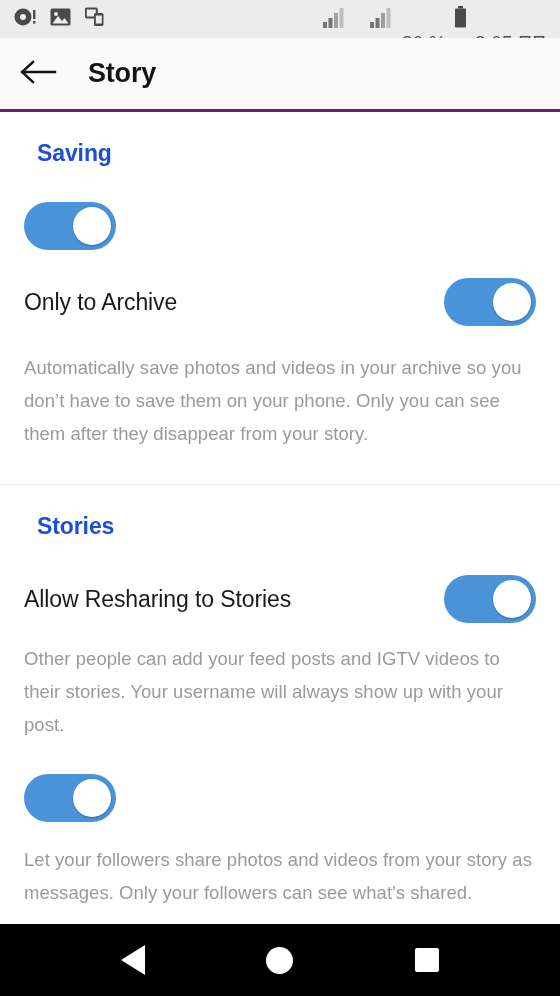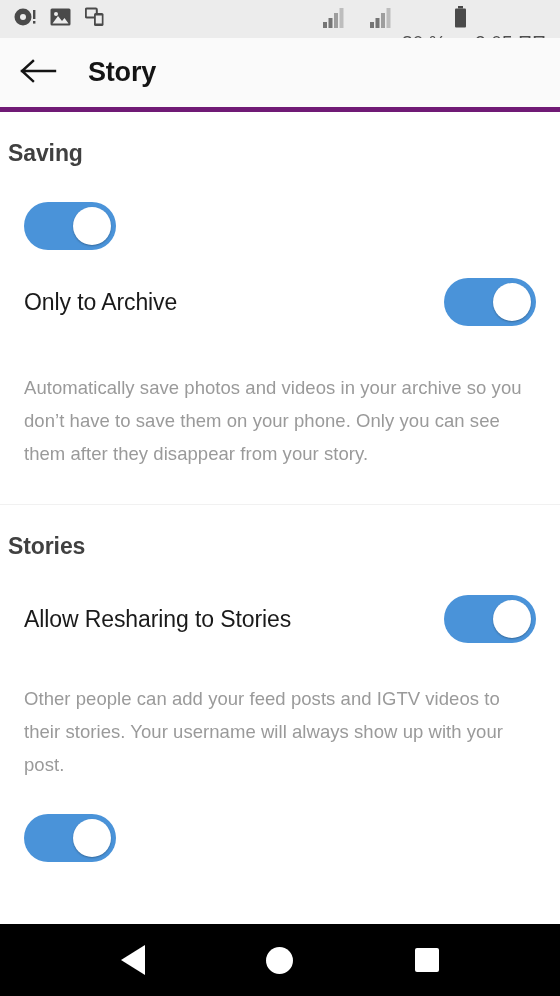--- a/index.html
+++ b/index.html
@@ -20,40 +20,40 @@
   }
   .sb-left{display:flex;align-items:center;gap:14px;}
   .sb-right{margin-left:auto;display:flex;align-items:center;gap:8px;}
   .sb-text{font-size:19px;color:#4f4f4f;letter-spacing:.2px;white-space:nowrap;margin-top:48px;}
   .sb-ico{display:block;}
 
   
   .header{
     height:74px;flex:0 0 74px;background:#fafafa;
     display:flex;align-items:center;padding:0 22px;
-    box-sizing:border-box;border-bottom:5px solid #701a75;
+    box-sizing:border-box;border-bottom:3px solid #701a75;
     position:relative;
   }
   .back-btn{width:44px;height:44px;display:flex;align-items:center;justify-content:center;margin-left:-6px;cursor:pointer;}
   .page-title{font-size:27px;color:#141414;font-weight:bold;margin-left:28px;letter-spacing:-.2px;}
 
   
   .content{flex:1 1 auto;background:#ffffff;position:relative;overflow:hidden;}
   .section-title{
-    font-size:23px;font-weight:bold;color:#404040;
-    padding:28px 24px 0 8px;letter-spacing:-.1px;
+    font-size:23px;font-weight:bold;color:#1d4ed8;
+    padding:28px 24px 0 37px;letter-spacing:-.1px;
   }
   .row{
     display:flex;align-items:center;justify-content:space-between;
     padding:0 24px;box-sizing:border-box;min-height:58px;
   }
   .row-label{font-size:23px;color:#1a1a1a;letter-spacing:-.1px;}
   .desc{
     font-size:18.5px;color:#9a9a9a;line-height:33px;
-    padding:0 24px;box-sizing:border-box;letter-spacing:.05px;margin-top:20px;
+    padding:0 24px;box-sizing:border-box;letter-spacing:.05px;
   }
   .divider{height:1px;background:#f1f1f1;width:100%;}
 
   
   .sp-saving-gallery{height:30px;}
   .sp-gallery-archive{height:18px;}
   .sp-archive-desc{height:20px;}
   .sp-desc-div{height:34px;}
   .sp-sharing-row{height:30px;}
   .sp-row-desc{height:14px;}
@@ -197,20 +197,21 @@
     <div class="desc">Other people can add your feed posts and IGTV videos to their stories. Your username will always show up with your post.</div>
     <div class="sp-desc2-row"></div>
 
     <div class="row">
       <div class="switch on">
         <div class="knob"></div>
       </div>
     </div>
 
     <div class="sp-row2-desc"></div>
+    <div class="desc">Let your followers share photos and videos from your story as messages. Only your followers can see what's shared.</div>
     <div class="sp-desc3-row"></div>
 
   </div>
 
   <div class="navbar">
     <div class="nav-btn">
       <span class="nav-back"></span>
     </div>
     <div class="nav-btn">
       <span class="nav-home"></span>

